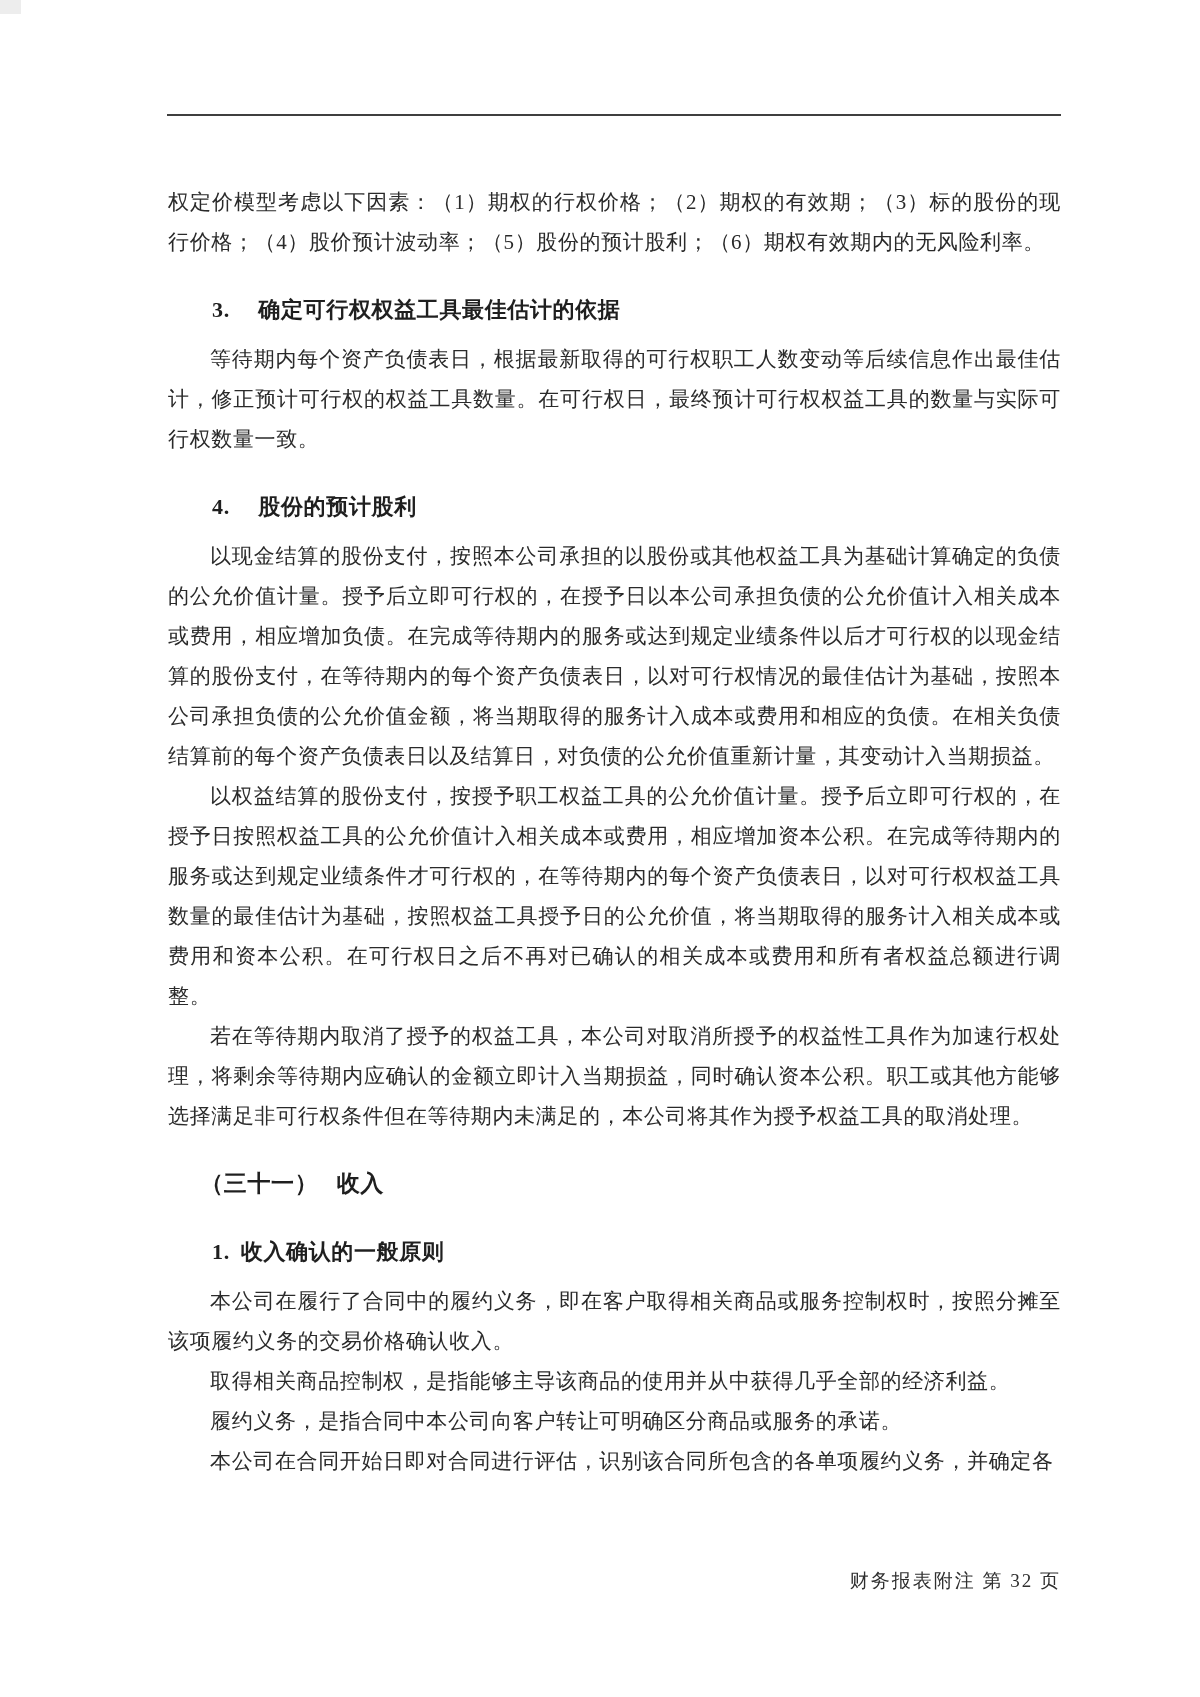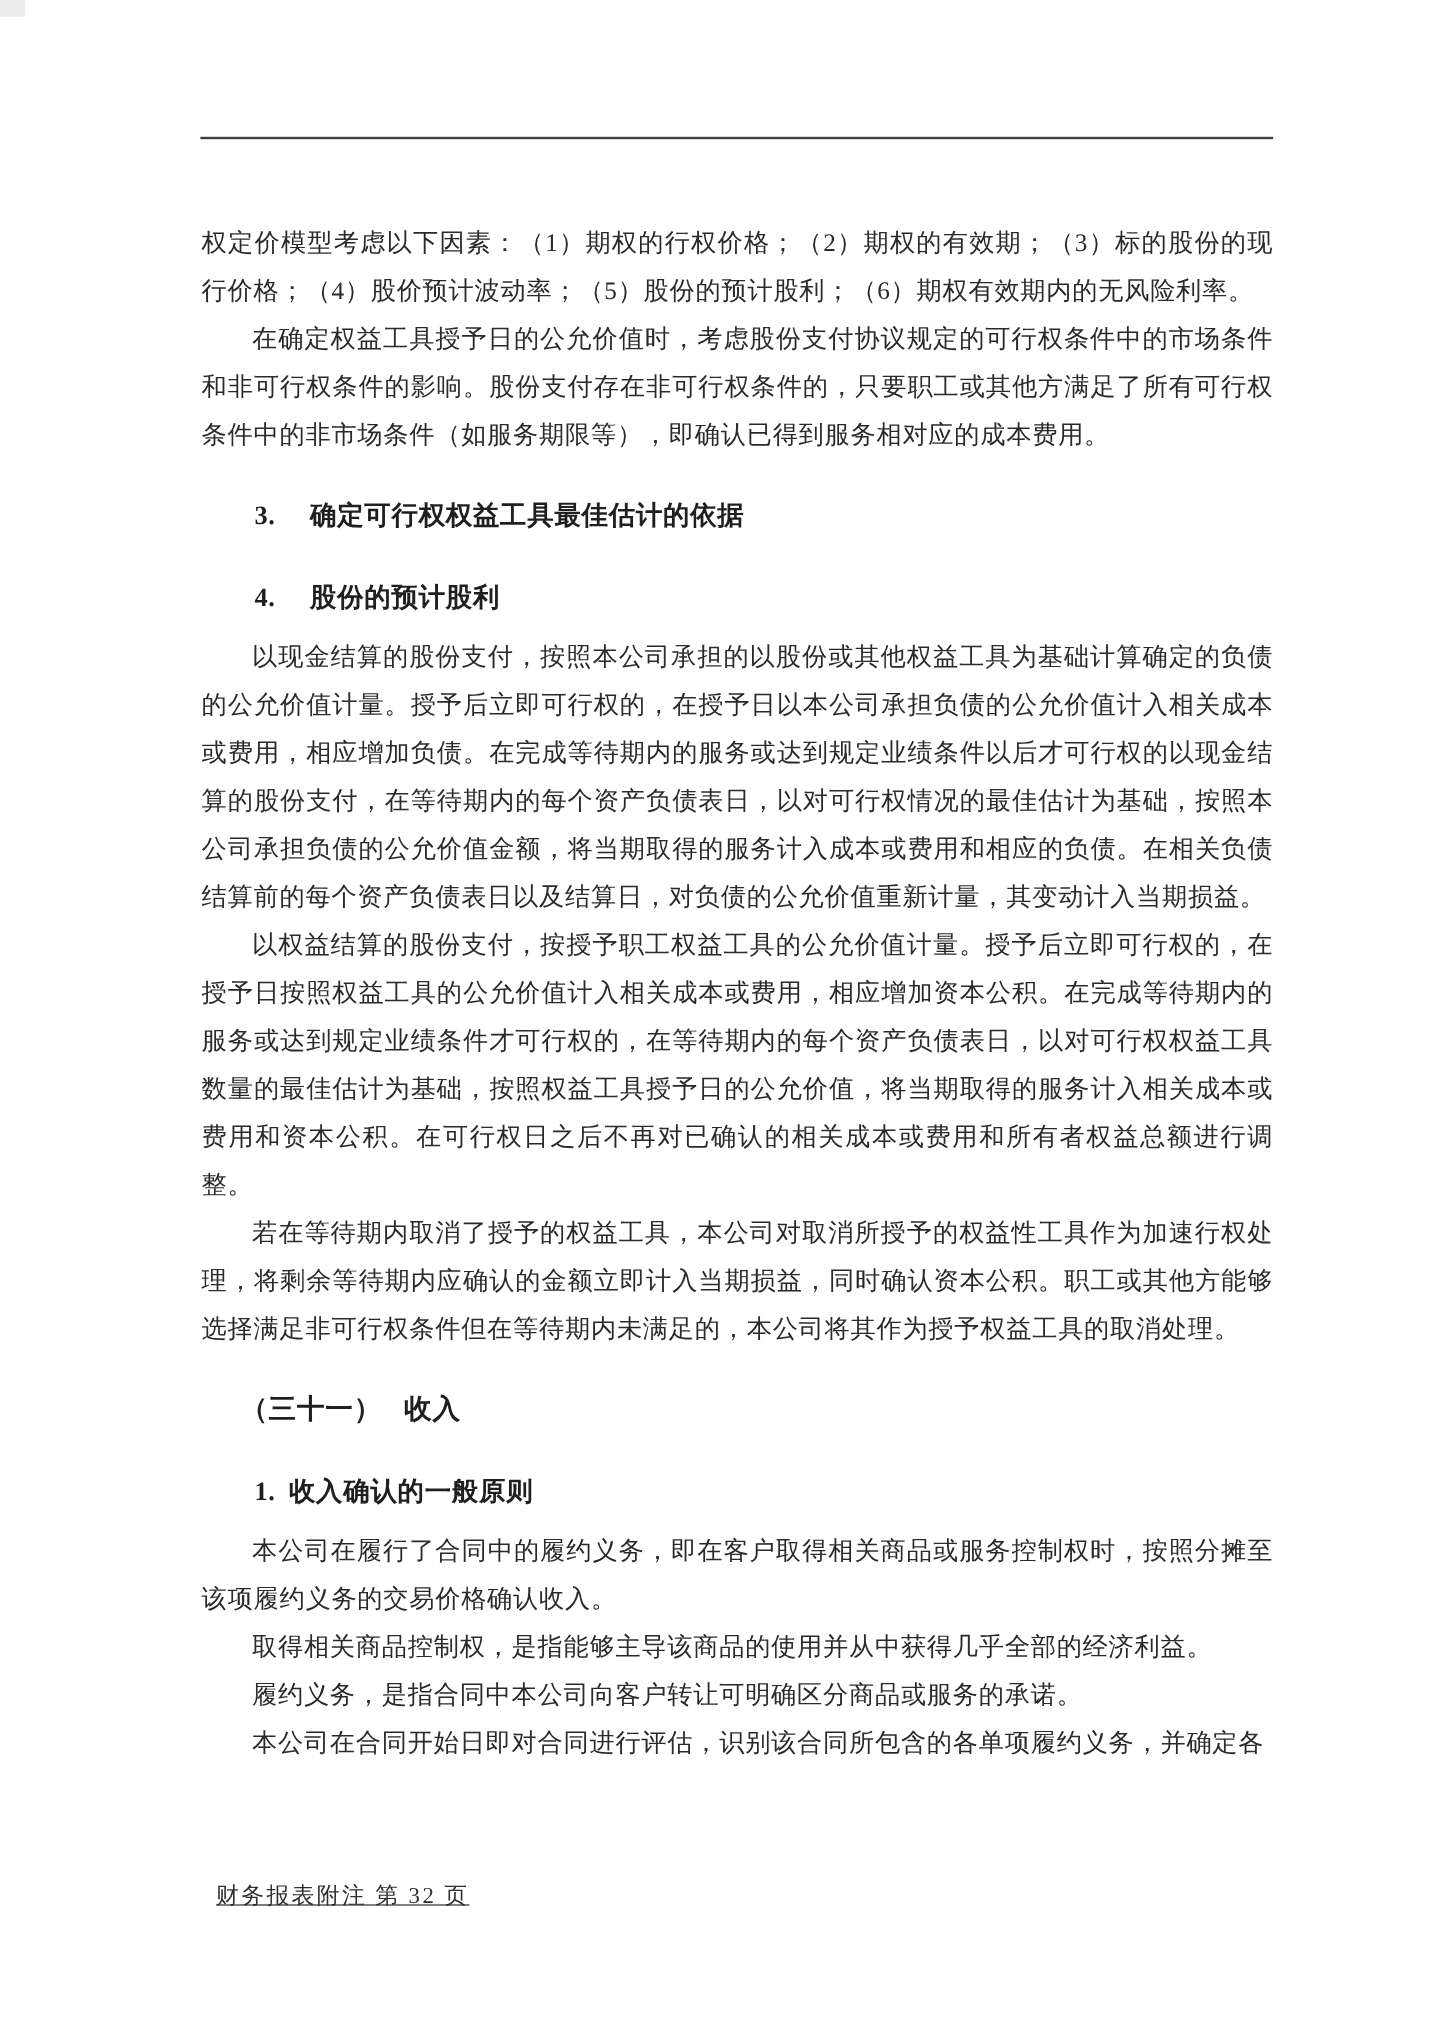--- a/index.html
+++ b/index.html
@@ -66,48 +66,47 @@
   .heading.section {
     font-size: 23px;
     padding-left: 1.4em;
   }
   .heading.section .h-num {
     margin-right: 0.8em;
     text-align: center;
   }
   .footer {
     position: absolute;
-    left: 180px;
+    left: 168px;
     top: 1568px;
     width: 893px;
-    text-align: left;
+    text-align: right;
     font-size: 19px;
     line-height: 26px;
     letter-spacing: 2px;
     color: #2f2f2f;
-    text-decoration: underline;
   }
 </style>
 </head>
 <body>
 
 <div class="page">
 
   <div class="corner-mark"></div>
 
   <div class="header-rule"></div>
 
   <div class="body">
 
     <p class="para no-indent">权定价模型考虑以下因素：（1）期权的行权价格；（2）期权的有效期；（3）标的股份的现行价格；（4）股价预计波动率；（5）股份的预计股利；（6）期权有效期内的无风险利率。</p>
 
-    <p class="para">在确定权益工具授予日的公允价值时，考虑股份支付协议规定的可行权条件中的市场条件和非可行权条件的影响。股份支付存在非可行权条件的，只要职工或其他方满足了所有可行权条件中的非市场条件（如服务期限等），即确认已得到服务相对应的成本费用。</p>
 
     <h3 class="heading gap-wide"><span class="h-num">3.</span><span>确定可行权权益工具最佳估计的依据</span></h3>
 
+    <p class="para">等待期内每个资产负债表日，根据最新取得的可行权职工人数变动等后续信息作出最佳估计，修正预计可行权的权益工具数量。在可行权日，最终预计可行权权益工具的数量与实际可行权数量一致。</p>
 
     <h3 class="heading gap-wide"><span class="h-num">4.</span><span>股份的预计股利</span></h3>
 
     <p class="para">以现金结算的股份支付，按照本公司承担的以股份或其他权益工具为基础计算确定的负债的公允价值计量。授予后立即可行权的，在授予日以本公司承担负债的公允价值计入相关成本或费用，相应增加负债。在完成等待期内的服务或达到规定业绩条件以后才可行权的以现金结算的股份支付，在等待期内的每个资产负债表日，以对可行权情况的最佳估计为基础，按照本公司承担负债的公允价值金额，将当期取得的服务计入成本或费用和相应的负债。在相关负债结算前的每个资产负债表日以及结算日，对负债的公允价值重新计量，其变动计入当期损益。</p>
 
     <p class="para">以权益结算的股份支付，按授予职工权益工具的公允价值计量。授予后立即可行权的，在授予日按照权益工具的公允价值计入相关成本或费用，相应增加资本公积。在完成等待期内的服务或达到规定业绩条件才可行权的，在等待期内的每个资产负债表日，以对可行权权益工具数量的最佳估计为基础，按照权益工具授予日的公允价值，将当期取得的服务计入相关成本或费用和资本公积。在可行权日之后不再对已确认的相关成本或费用和所有者权益总额进行调整。</p>
 
     <p class="para">若在等待期内取消了授予的权益工具，本公司对取消所授予的权益性工具作为加速行权处理，将剩余等待期内应确认的金额立即计入当期损益，同时确认资本公积。职工或其他方能够选择满足非可行权条件但在等待期内未满足的，本公司将其作为授予权益工具的取消处理。</p>
 
     <h2 class="heading section"><span class="h-num">（三十一）</span><span>收入</span></h2>

